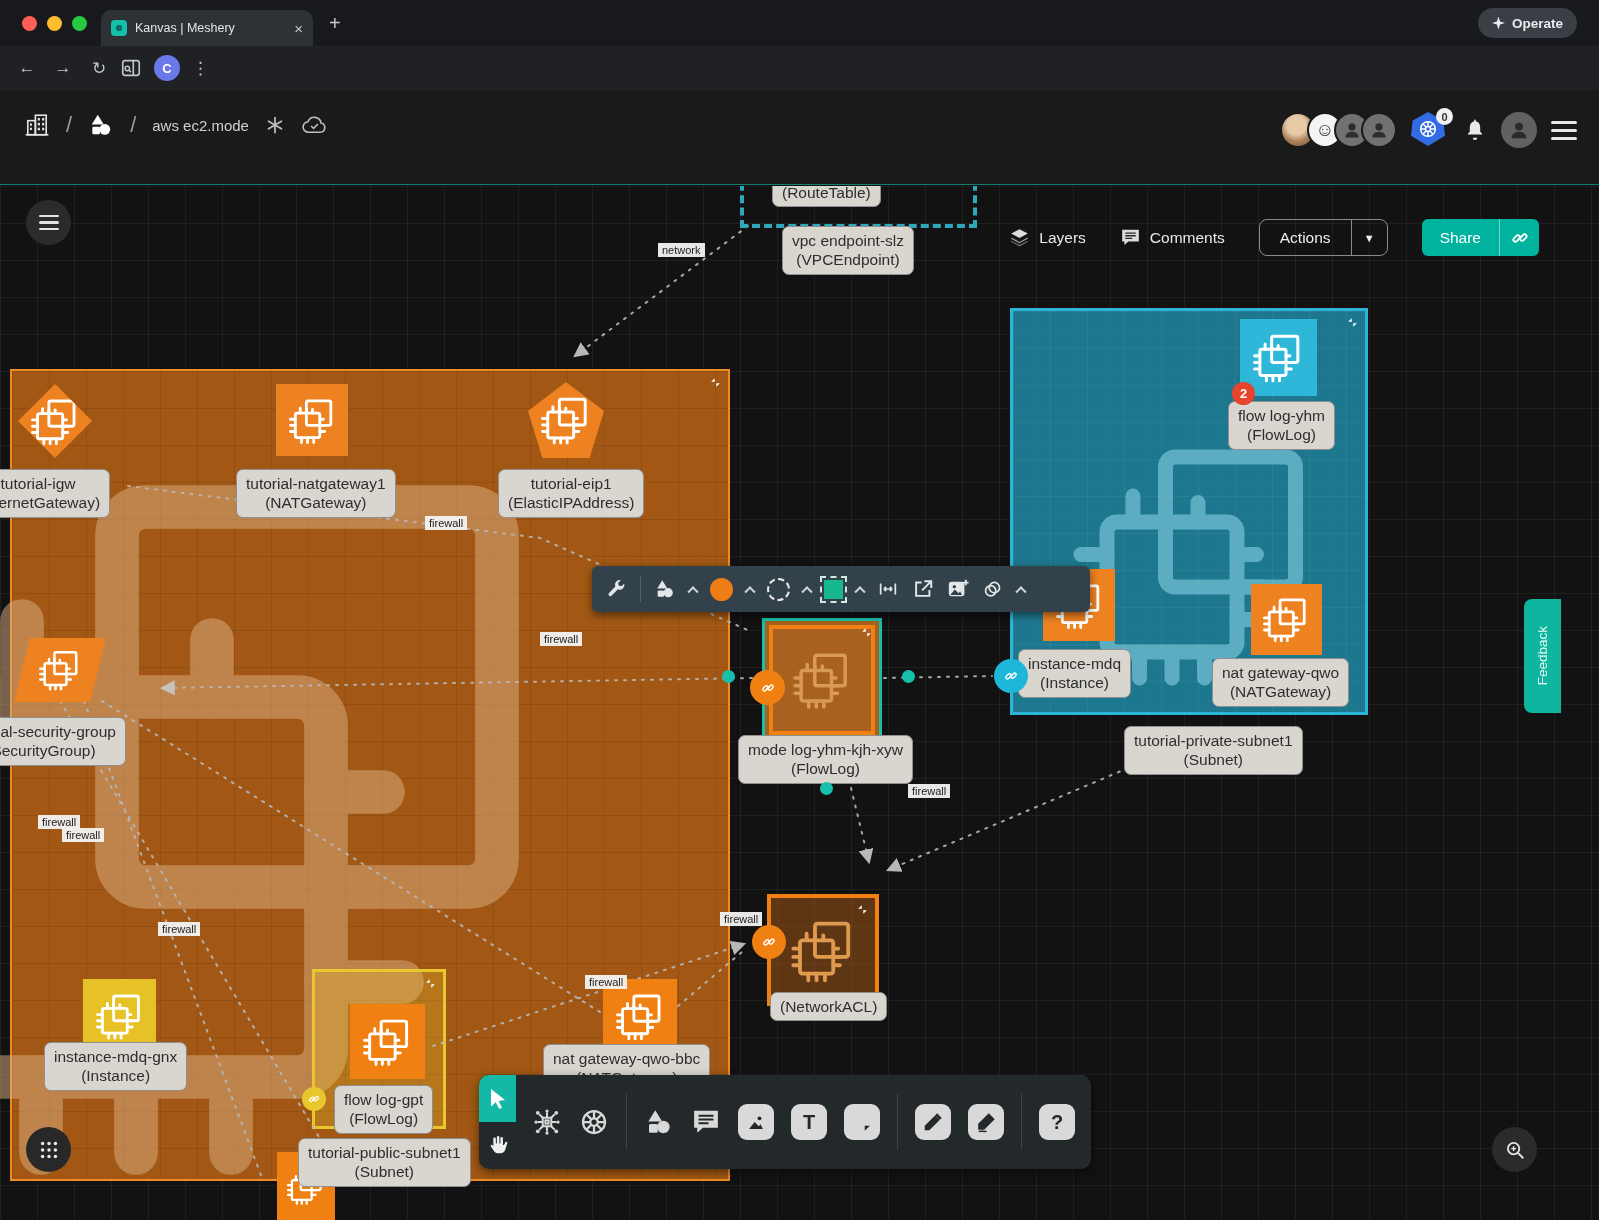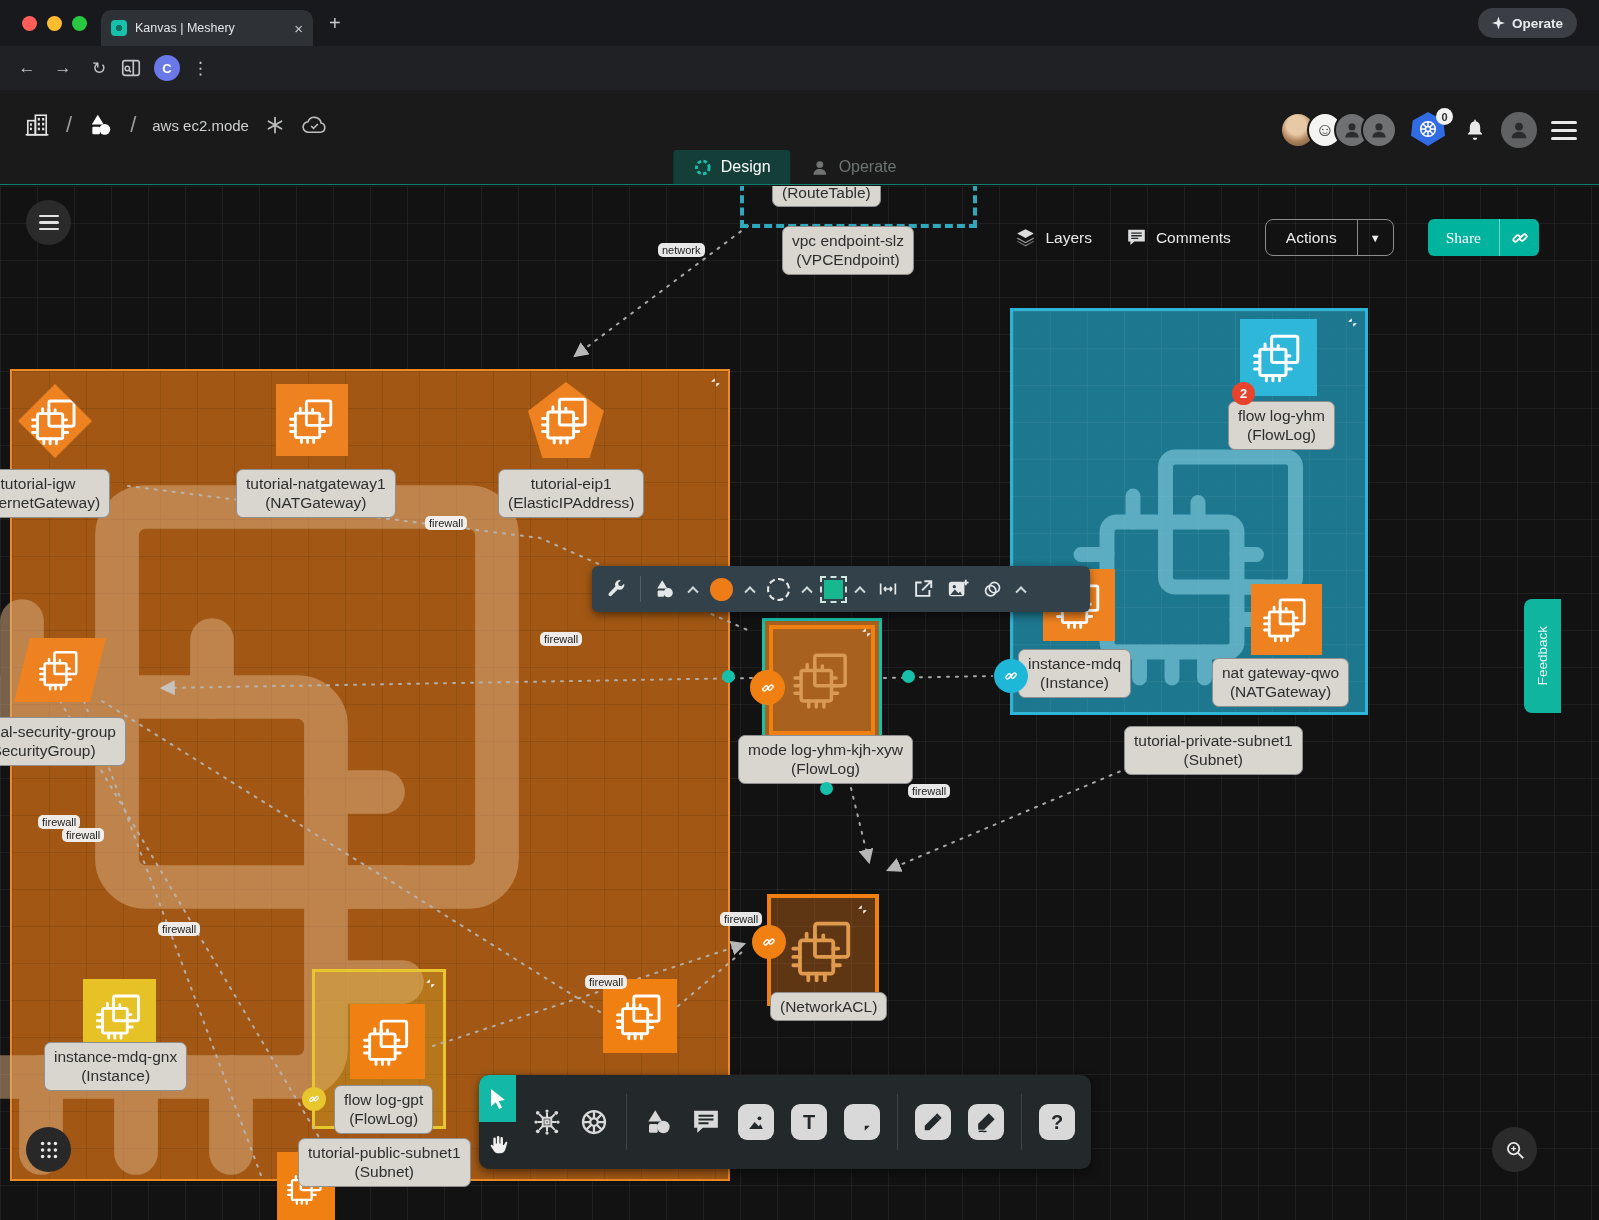--- a/index.html
+++ b/index.html
@@ -81,21 +81,21 @@
   .hamb2 { width:20px; display:flex; flex-direction:column; gap:4px; }
   .hamb2 span { height:2.5px; background:#e3e3e3; border-radius:2px; }
 
   .top-tools { position:absolute; right:60px; top:33px; display:flex; align-items:center; gap:34px; color:#e8e8e8; }
   .tt-item { display:flex; align-items:center; gap:9px; font-size:15.5px; }
   .tt-ic { width:21px; height:21px; color:#dcdcdc; }
   .actions-btn { display:flex; height:37px; border:1px solid #8a8d8c; border-radius:8px; overflow:hidden; }
   .actions-main { padding:0 20px; display:flex; align-items:center; font-size:15.5px; color:#eee; }
   .actions-dd { width:36px; border-left:1px solid #8a8d8c; display:flex; align-items:center; justify-content:center;
     color:#eee; font-size:11px; }
-  .share-btn { display:flex; height:37px; background:#00b39f; border-radius:6px; overflow:hidden;font-family:Liberation Serif, serif; }
+  .share-btn { display:flex; height:37px; background:#00b39f; border-radius:6px; overflow:hidden; }
   .share-main { padding:0 18px; display:flex; align-items:center; color:#fff; font-size:15.5px; }
   .share-link { width:40px; border-left:1px solid rgba(255,255,255,0.45); display:flex; align-items:center;
     justify-content:center; color:#fff; }
 
   
   .orange-region { position:absolute; left:10px; top:183px; width:720px; height:812px;
     background:rgba(171,92,20,0.94); border:2px solid #ef8b25;
     background-image:linear-gradient(rgba(0,0,0,0.10) 1px, transparent 1px),
                      linear-gradient(90deg, rgba(0,0,0,0.10) 1px, transparent 1px);
     background-size:37px 37px; }
@@ -118,21 +118,21 @@
   .pentagon { clip-path:polygon(50% 0,100% 38%,81% 100%,19% 100%,0 38%); }
   .para { transform:skewX(-14deg); }
   .para .chipic { transform:skewX(14deg); }
 
   .nlabel { position:absolute; background:#d9d6d0; color:#2e2e2e; border:1px solid #8f8f8f;
     border-radius:7px; font-size:15.5px; line-height:1.25; padding:4px 9px; text-align:center;
     white-space:nowrap; z-index:5; }
   .nlabel span { display:block; }
 
   .echip { position:absolute; background:rgba(243,243,243,0.95); color:#222; font-size:11px;
-    padding:1px 4px; border-radius:5px; z-index:4; white-space:nowrap;text-align:right; }
+    padding:1px 4px; border-radius:0; z-index:4; white-space:nowrap;text-align:right; }
 
   .badge { position:absolute; border-radius:50%; display:flex; align-items:center; justify-content:center;
     color:#fff; z-index:6; }
   .badge svg { width:14px; height:14px; }
   .b-orange { background:#f08011; }
   .b-teal { background:#1fb7d8; }
   .b-yellow { background:#e8c62e; }
   .b-red { background:#e8432c; font-size:13px; font-weight:bold; }
 
   .sel-box { position:absolute; left:762px; top:432px; width:120px; height:124px;
@@ -459,34 +459,20 @@
             <use href="#person"></use>
           </svg>
       </div>
       <div class="hamb">
           <span></span>
           <span></span>
           <span></span>
         </div>
     </div>
 
-    <div class="mode-toggle">
-      <div class="mode design">
-        <svg class="ring" viewBox="0 0 24 24">
-            <use href="#designring"></use>
-          </svg>
-        <span>Design</span>
-      </div>
-      <div class="mode operate">
-        <svg width="19" height="19" viewBox="0 0 24 24" style="color:#6f7473">
-            <use href="#person"></use>
-          </svg>
-        <span>Operate</span>
-      </div>
-    </div>
   </div>
 
   <div class="canvas">
 
     <div class="orange-region">
       <svg class="wm" style="left:-180px;top:60px;width:760px;height:760px;color:#dcb084;opacity:.5" viewBox="0 0 40 40">
           <use href="#chip"></use>
         </svg>
       <svg class="collapse-ic" viewBox="0 0 12 12">
           <use href="#collapse"></use>
@@ -646,20 +632,24 @@
       <svg class="chipic" viewBox="0 0 40 40">
           <use href="#chip"></use>
         </svg>
     </div>
 
     <div class="nshape fill-orange2" style="left:603px;top:793px;width:74px;height:74px;z-index:3">
       <svg class="chipic" viewBox="0 0 40 40">
           <use href="#chip"></use>
         </svg>
     </div>
+    <div class="nlabel" style="left:543px;top:858px">
+      <span>nat gateway-qwo-bbc</span>
+        <span>(NATGateway)</span>
+    </div>
 
     <div class="sel-box">
       <div class="sel-inner">
         <svg class="chipic" viewBox="0 0 40 40">
             <use href="#chip"></use>
           </svg>
       </div>
       <svg class="collapse-ic" viewBox="0 0 12 12">
           <use href="#collapse"></use>
         </svg>

